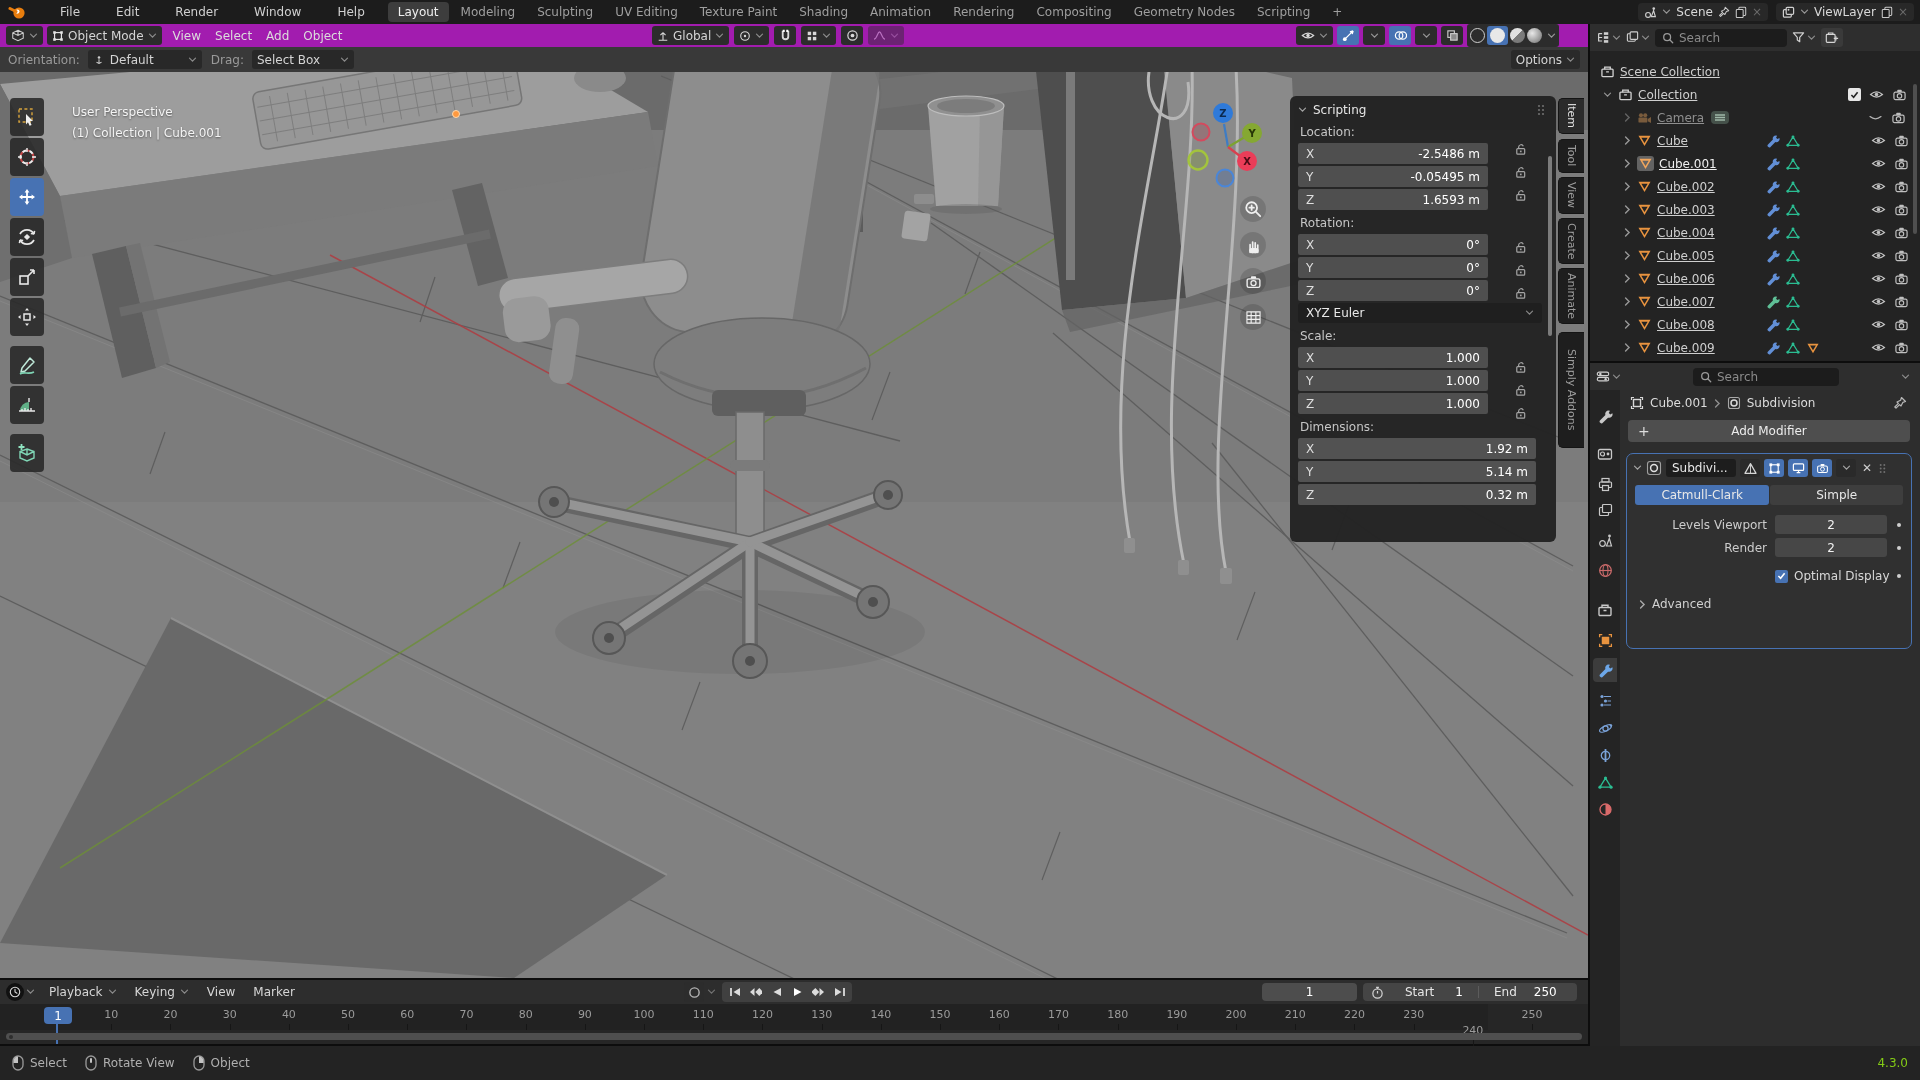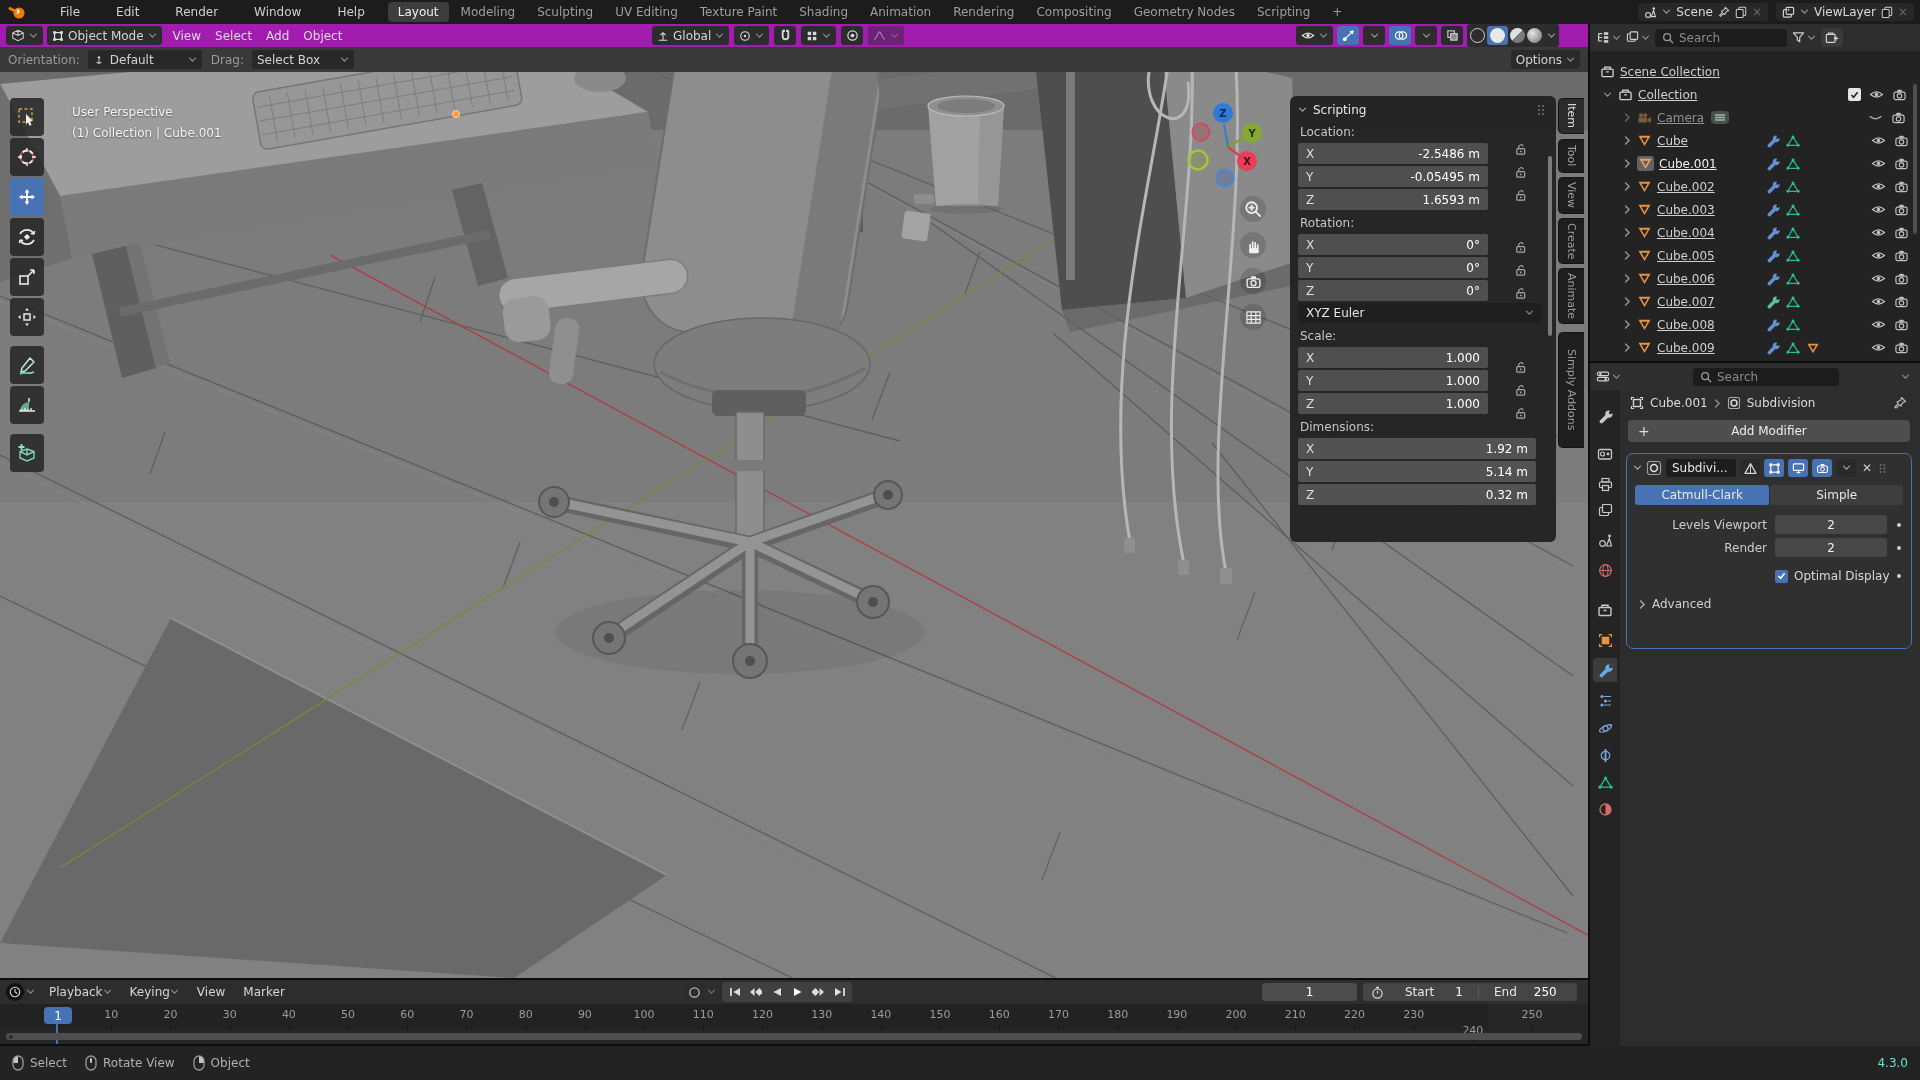--- a/index.html
+++ b/index.html
@@ -77,37 +77,37 @@
   .tgl.on{background:#4772b3;}
   .seg{height:20px;border-radius:3px;display:flex;align-items:center;justify-content:center;color:#e8e8e8;}
   .fieldrow{display:flex;align-items:center;margin-top:4px;}
   .flabel{width:148px;text-align:right;color:#cccccc;padding-right:8px;box-sizing:border-box;}
   .fval{width:112px;height:19px;background:#474747;border-radius:3px;display:flex;align-items:center;justify-content:center;color:#f2f2f2;}
   .dot{width:4px;height:4px;border-radius:50%;background:#cfcfcf;margin-left:10px;}
   .cbx{width:13px;height:13px;background:#4772b3;border-radius:2px;display:flex;align-items:center;justify-content:center;}
   
   #timeline{left:0;top:980px;width:1588px;height:64px;background:#262626;}
   #tl-header{left:0;top:0;width:1588px;height:24px;background:#2d2d2d;display:flex;align-items:center;padding:0 6px;box-sizing:border-box;gap:2px;}
-  .tl-menu{padding:0 8px;color:#d6d6d6;display:flex;align-items:center;}
+  .tl-menu{padding:0 8px;color:#d6d6d6;display:flex;align-items:center;gap:5px;}
   #tl-center{position:absolute;left:684px;top:2px;display:flex;align-items:center;gap:6px;}
   .pb-cluster{display:flex;background:#404040;border-radius:4px;height:20px;align-items:center;padding:0 2px;}
   .pb-btn{width:21px;height:18px;display:flex;align-items:center;justify-content:center;}
   #tl-frame{position:absolute;left:1262px;top:3px;width:95px;height:18px;background:#4d4d4d;border-radius:4px;display:flex;align-items:center;justify-content:center;color:#fff;}
   #tl-se{position:absolute;left:1363px;top:3px;width:214px;height:18px;background:#454545;border-radius:4px;display:flex;align-items:center;color:#e6e6e6;gap:7px;padding:0 8px;box-sizing:border-box;}
   #tl-ruler{left:0;top:24px;width:1488px;height:26px;background:#222222;}
   .tick{position:absolute;top:4px;width:40px;text-align:center;color:#9b9b9b;font-size:11px;}
   .tickmark{position:absolute;left:50%;top:16px;width:1px;height:6px;background:#161616;}
   #playhead-line{left:56px;top:34px;width:2px;height:30px;background:#4772b3;}
   #playhead{left:44px;top:27px;width:28px;height:17px;background:#4772b3;border-radius:4px;color:#fff;display:flex;align-items:center;justify-content:center;}
   #tl-scroll{left:6px;top:53px;width:1576px;height:7px;background:#4f4f4f;border-radius:4px;}
   #tl-scroll .cap{position:absolute;left:3px;top:1.5px;width:4px;height:4px;border-radius:50%;background:#2e2e2e;}
   
   #statusbar{left:0;top:1046px;width:1920px;height:34px;background:#232323;display:flex;align-items:center;padding:0 12px;box-sizing:border-box;gap:18px;color:#b0b0b0;}
   .hint{display:flex;align-items:center;gap:6px;}
-  #version{margin-left:auto;color:#5eead4;}
+  #version{margin-left:auto;color:#84cc16;}
 </style>
 </head>
 <body>
 
 <svg width="0" height="0" style="position:absolute">
   <defs>
     <symbol id="i-chev" viewBox="0 0 12 8">
         <path d="M2 1.5 L6 5.5 L10 1.5" fill="none" stroke="currentColor" stroke-width="1.6" stroke-linecap="round"></path>
       </symbol>
     <symbol id="i-chevr" viewBox="0 0 8 12">

